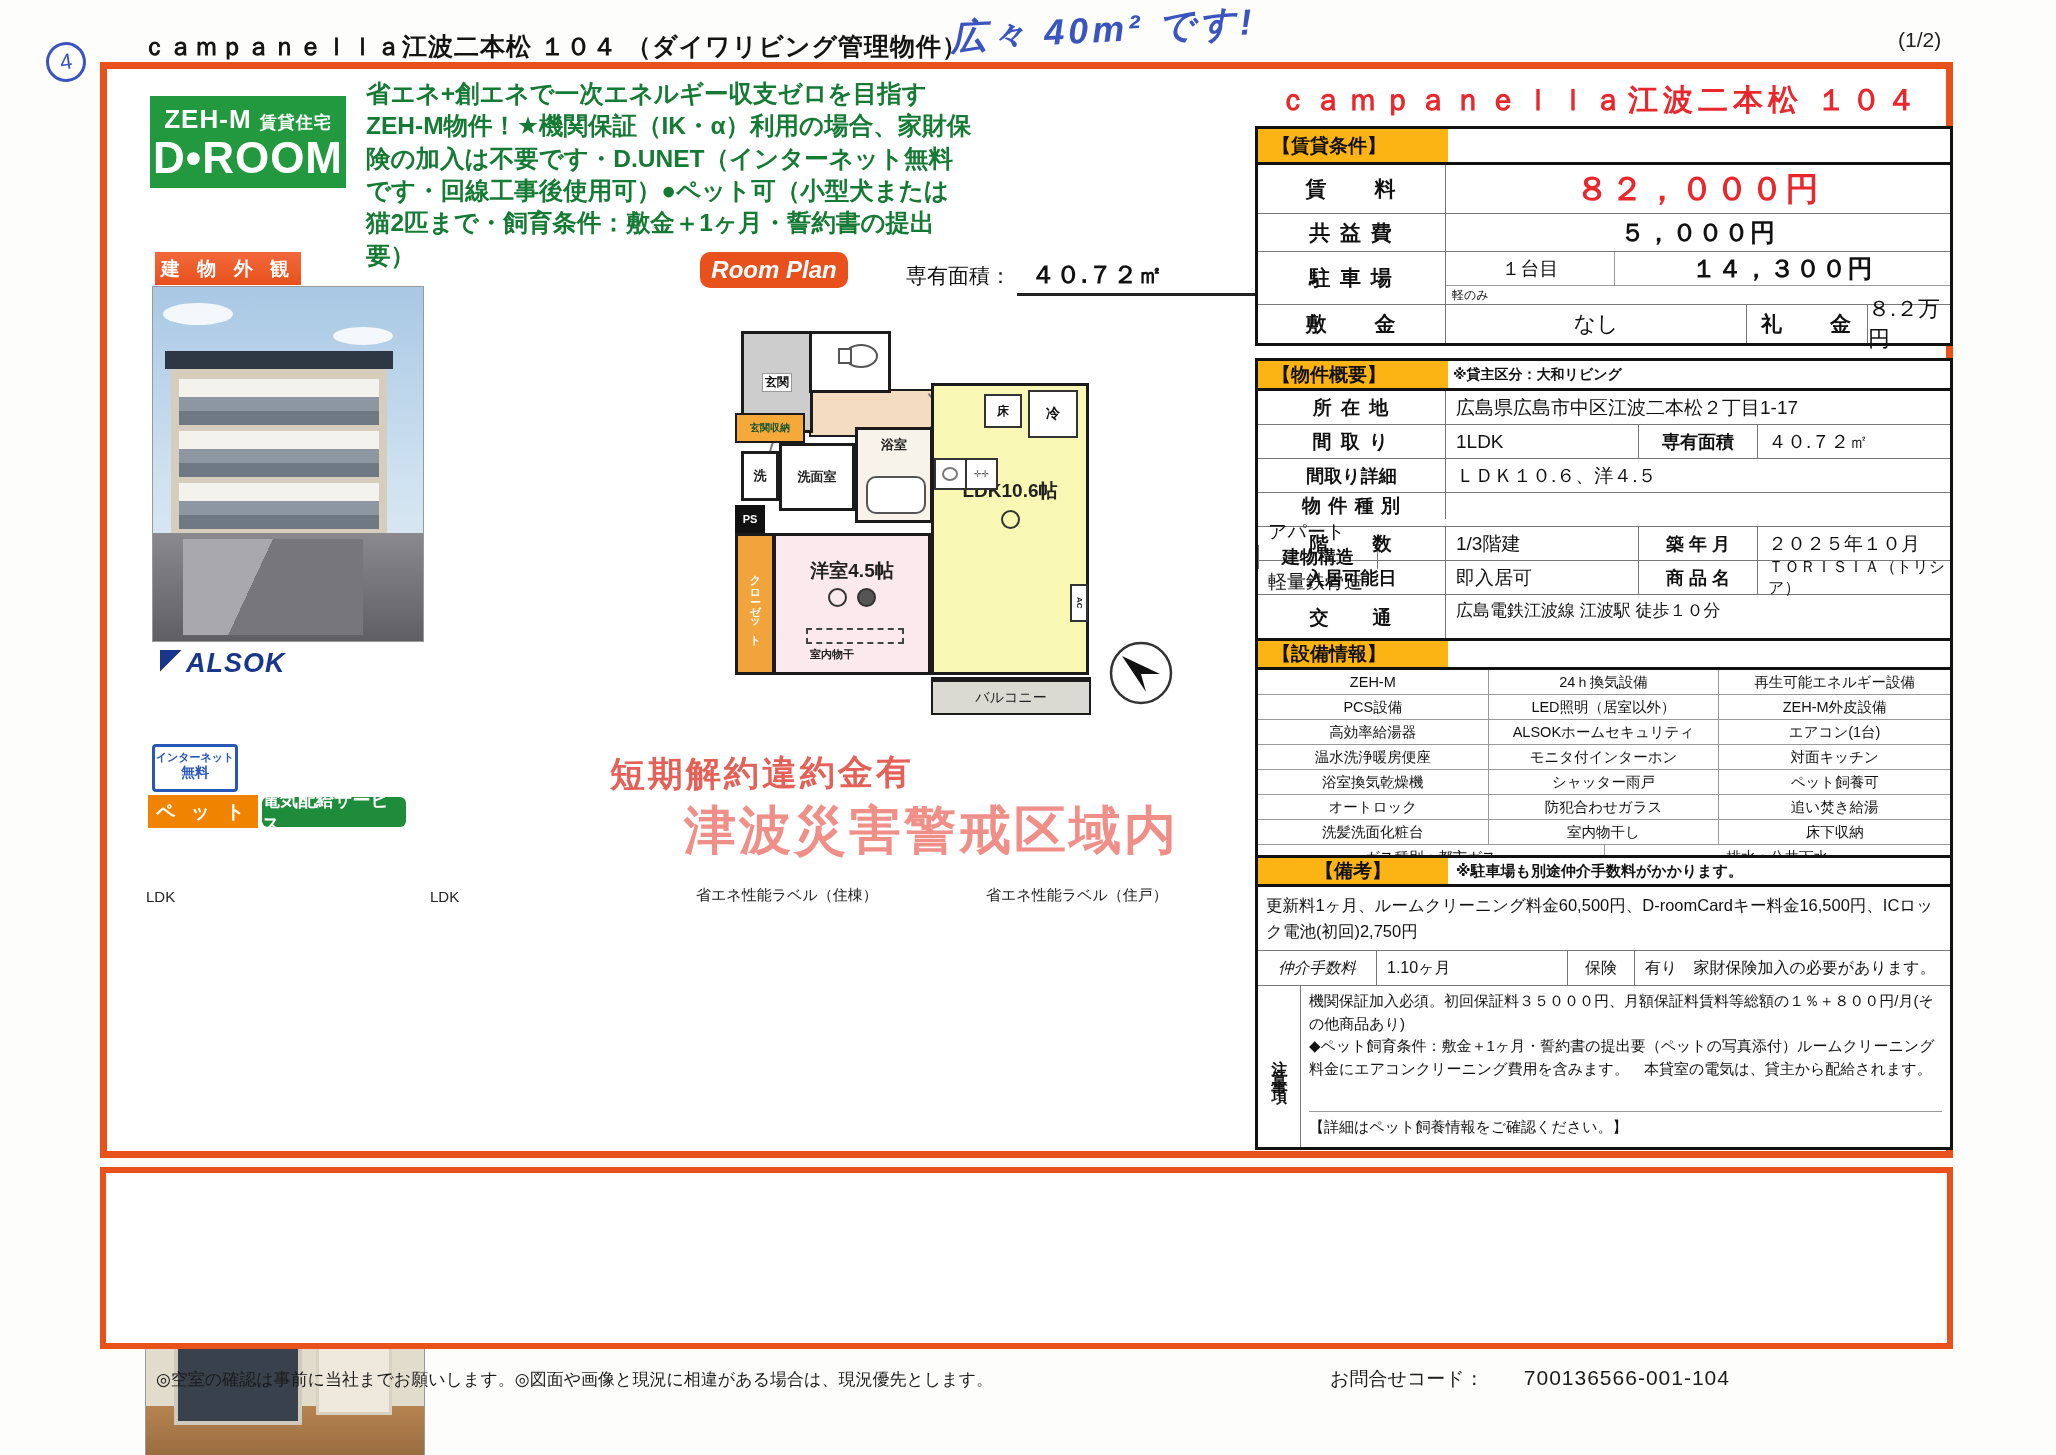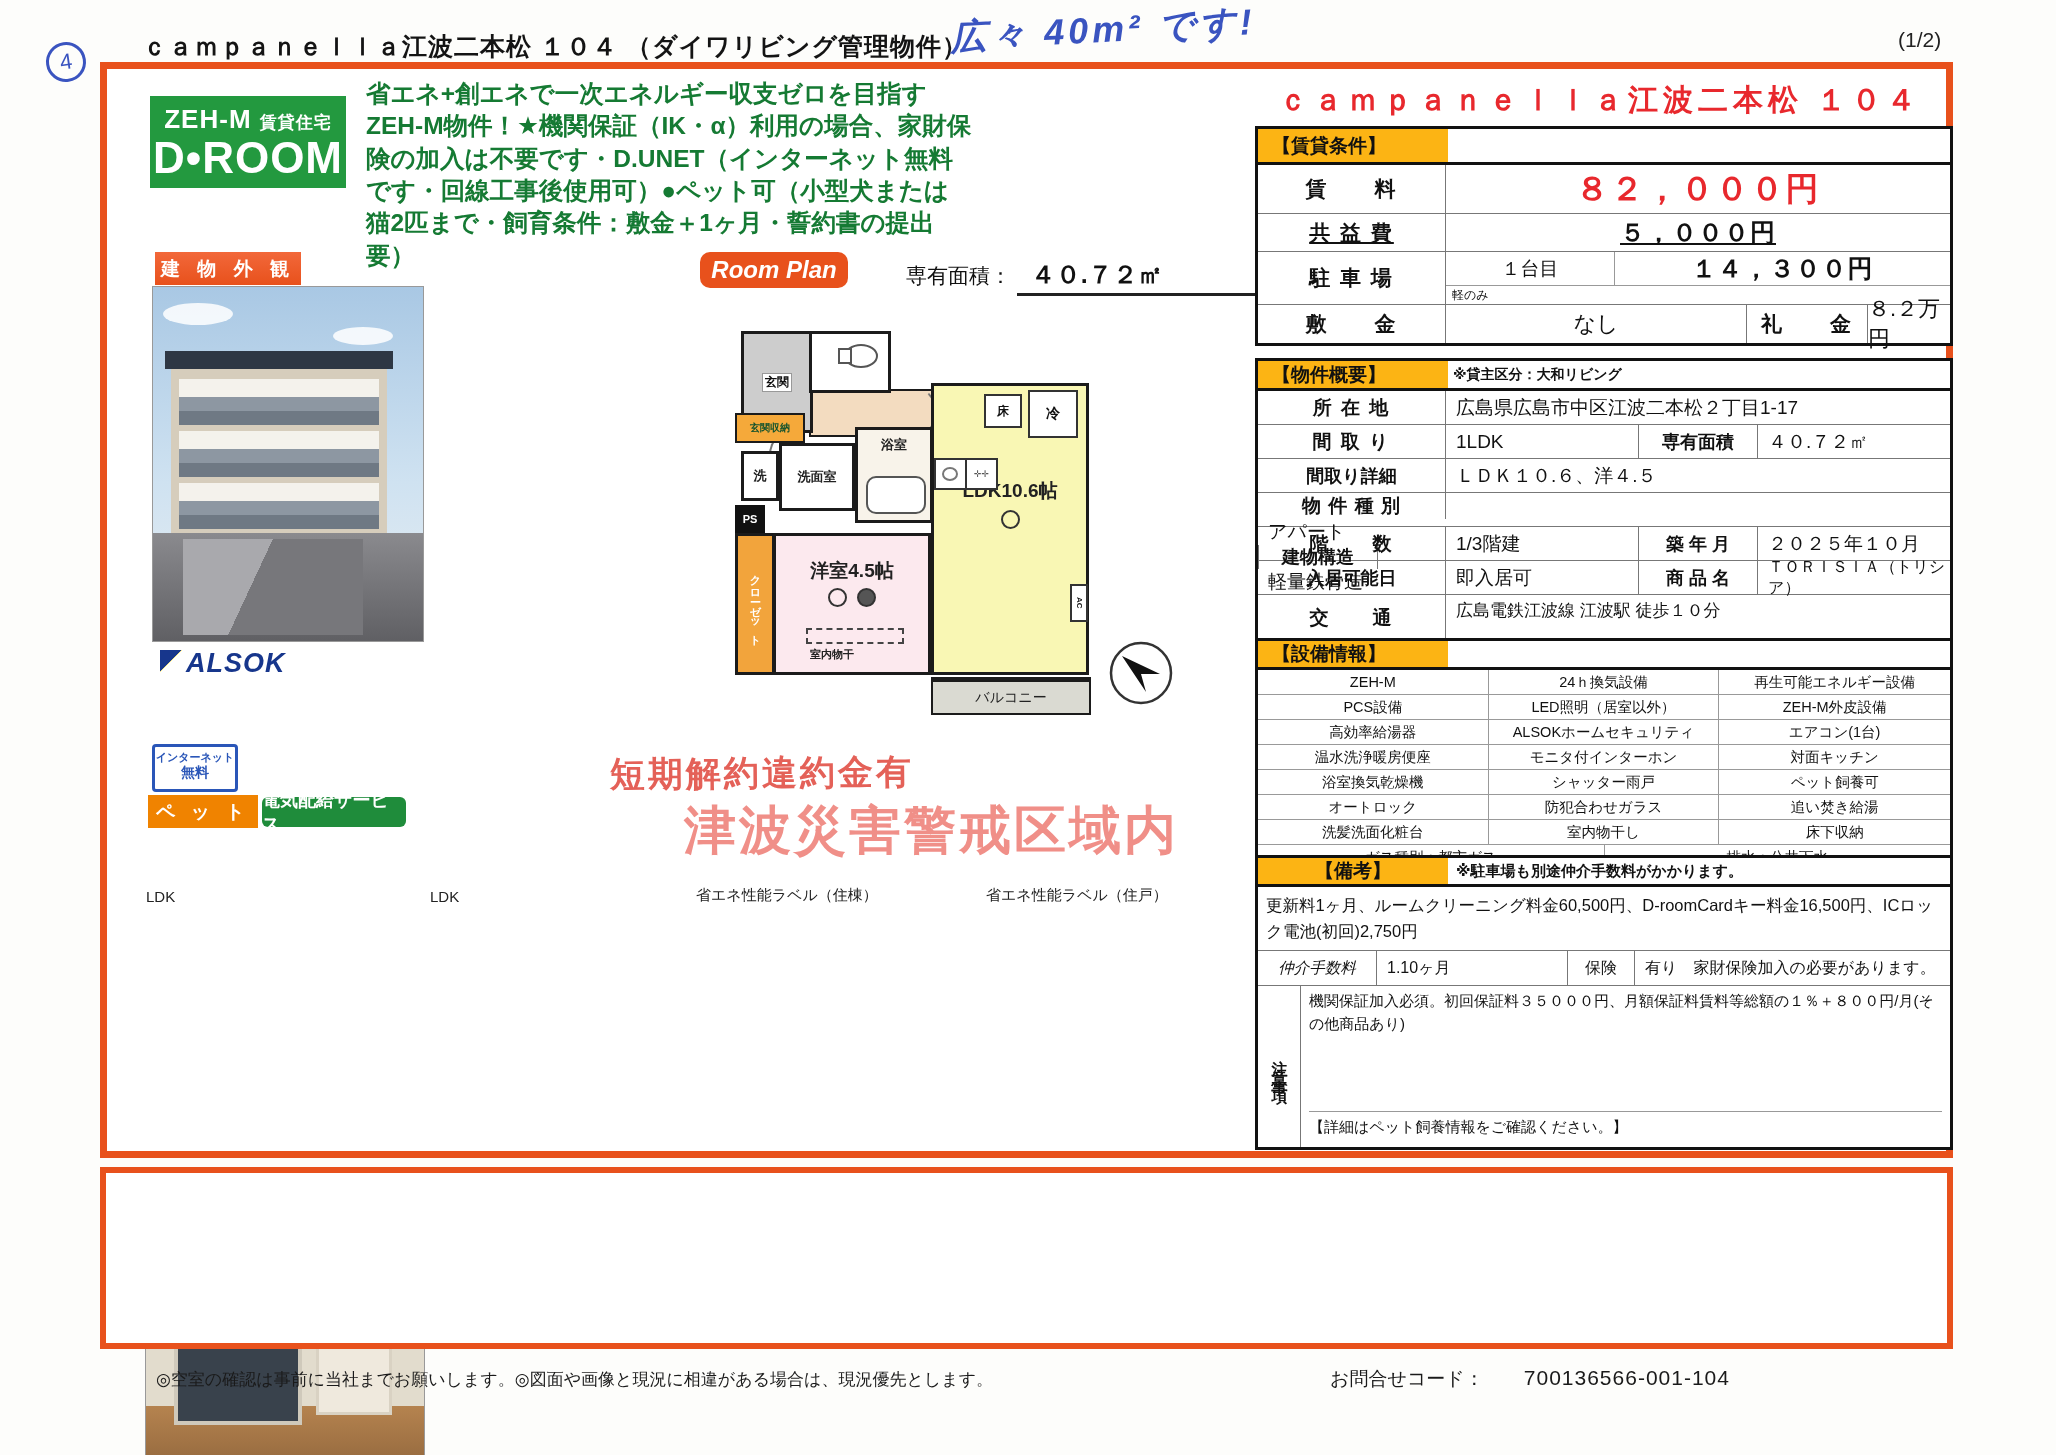--- a/index.html
+++ b/index.html
@@ -223,21 +223,21 @@
 
 <div class="abs tbl" style="left:1255px;top:126px;width:698px;">
   <div class="row" style="height:33px;border-bottom:3px solid #111;">
     <div class="ychip">【賃貸条件】</div>
     <div style="flex:1;"></div>
   </div>
   <div class="row" style="height:48px;">
     <div class="lab">賃　　料</div>
     <div class="valc price-red">８２，０００円</div>
   </div>
-  <div class="row" style="height:37px;text-decoration:underline;">
+  <div class="row" style="height:37px;">
     <div class="lab">共 益 費</div>
     <div class="valc price-bk">５，０００円</div>
   </div>
   <div class="row" style="height:52px;">
     <div class="lab">駐 車 場</div>
     <div style="flex:1;display:flex;flex-direction:column;">
       <div class="flex" style="height:33px;border-bottom:1px solid #999;">
         <div class="c" style="width:168px;font-size:19px;border-right:1px solid #999;">１台目</div>
         <div class="valc price-bk">１４，３００円</div>
       </div>
@@ -343,20 +343,21 @@
     <div style="width:180px;display:flex;align-items:center;padding-left:10px;font-size:16px;border-right:1px solid #777;">1.10ヶ月</div>
     <div class="c" style="width:66px;font-size:16px;border-right:1px solid #777;">保険</div>
     <div style="flex:1;display:flex;align-items:center;padding-left:10px;font-size:16px;">有り　家財保険加入の必要があります。</div>
   </div>
   <div class="flex" style="flex:1;">
     <div class="c" style="width:42px;border-right:1px solid #777;">
       <span class="vertlabel" style="letter-spacing:10px;font-size:16px;">注意事項</span>
     </div>
     <div style="flex:1;padding:4px 8px;display:flex;flex-direction:column;">
       <div style="font-size:15px;line-height:1.5;">機関保証加入必須。初回保証料３５０００円、月額保証料賃料等総額の１％＋８００円/月(その他商品あり)</div>
+      <div style="font-size:15px;line-height:1.5;">◆ペット飼育条件：敷金＋1ヶ月・誓約書の提出要（ペットの写真添付）ルームクリーニング料金にエアコンクリーニング費用を含みます。　本貸室の電気は、貸主から配給されます。</div>
       <div style="flex:1;"></div>
       <div style="border-top:1px solid #999;padding-top:6px;font-size:15px;margin-bottom:6px;">【詳細はペット飼養情報をご確認ください。】</div>
     </div>
   </div>
 </div>
 
 <div class="abs emptybox" style="left:100px;top:1167px;width:1853px;height:182px;"></div>
 
 <div class="abs footer" style="left:156px;top:1368px;">◎空室の確認は事前に当社までお願いします。◎図面や画像と現況に相違がある場合は、現況優先とします。</div>
 <div class="abs footer" style="left:1330px;top:1366px;display:flex;align-items:baseline;">

